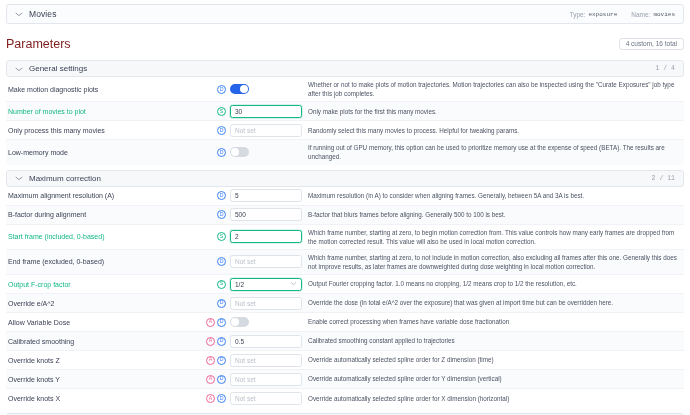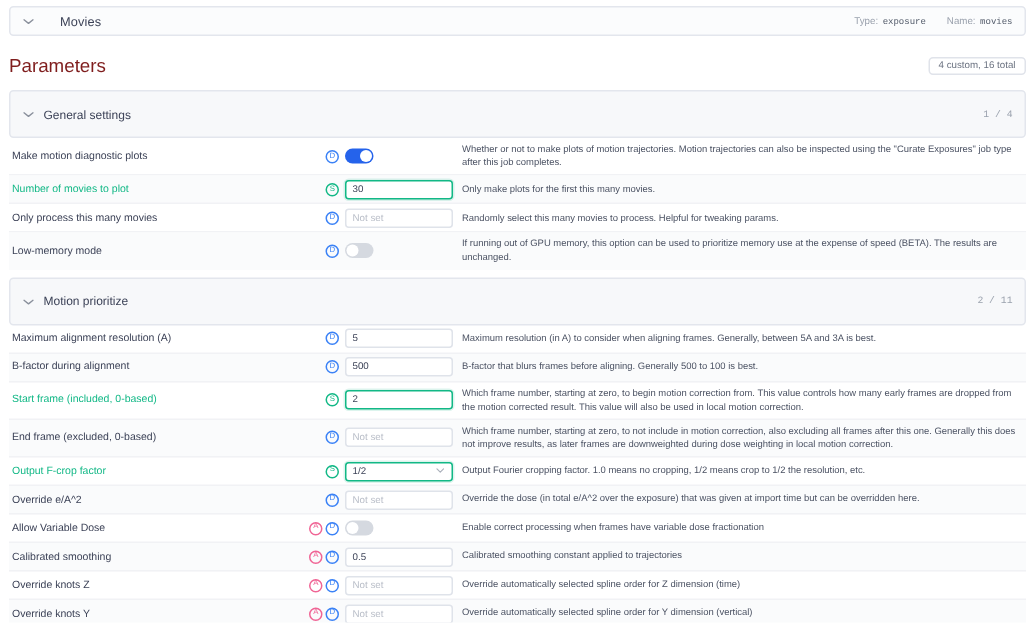--- a/index.html
+++ b/index.html
@@ -16,21 +16,20 @@
   
   .movies-bar {
     margin: 4px 6px 0 6px;
     height: 20px;
     border: 1px solid #e3e6ed;
     border-radius: 3px;
     background: #fbfcfd;
     display: flex;
     align-items: center;
     padding: 0 8px;
-    gap: 11px;
   }
   .caret {
     width: 8px; height: 8px;
     margin-right: 6px;
     position: relative;
     flex: 0 0 auto;
   }
   .caret svg { display:block; }
   .movies-title { font-size: 8.5px; color: #3c4257; letter-spacing: .1px; }
   .movies-meta { margin-left: auto; display:flex; gap: 14px; }
@@ -55,21 +54,21 @@
     background:#fff;
     font-size: 6.5px;
     color:#6b7280;
     padding: 2px 6px;
     line-height: 1;
   }
 
   
   .section-head {
     margin: 5px 6px 0 6px;
-    height: 32px;
+    height: 17px;
     border: 1px solid #e3e6ed;
     border-radius: 3px;
     background: #f7f8fa;
     display:flex; align-items:center;
     padding: 0 8px;
   }
   .section-title { font-size: 8px; color:#3c4257; }
   .section-count {
     margin-left:auto; font-size: 6.5px; color:#9aa1ad;
     font-family:"Liberation Mono", monospace;
@@ -247,21 +246,21 @@
           </div>
           <div class="cell-desc">If running out of GPU memory, this option can be used to prioritize memory use at the expense of speed (BETA). The results are unchanged.</div>
         </div>
       </div>
       <div class="section-head">
         <span class="caret">
           <svg width="8" height="8" viewBox="0 0 8 8">
             <path d="M1 3.2 L4 5.6 L7 3.2" fill="none" stroke="#8a909c" stroke-width="0.9" stroke-linecap="round" stroke-linejoin="round"></path>
           </svg>
         </span>
-        <span class="section-title">Motion prioritize</span>
+        <span class="section-title">Maximum correction</span>
         <span class="section-count">2 / 11</span>
       </div>
       <div class="rows">
         <div class="row">
           <div class="cell-label">Maximum alignment resolution (A)</div>
           <div class="cell-badges">
             <span class="badge d">D</span>
           </div>
           <div class="cell-control">
             <div class="input">

